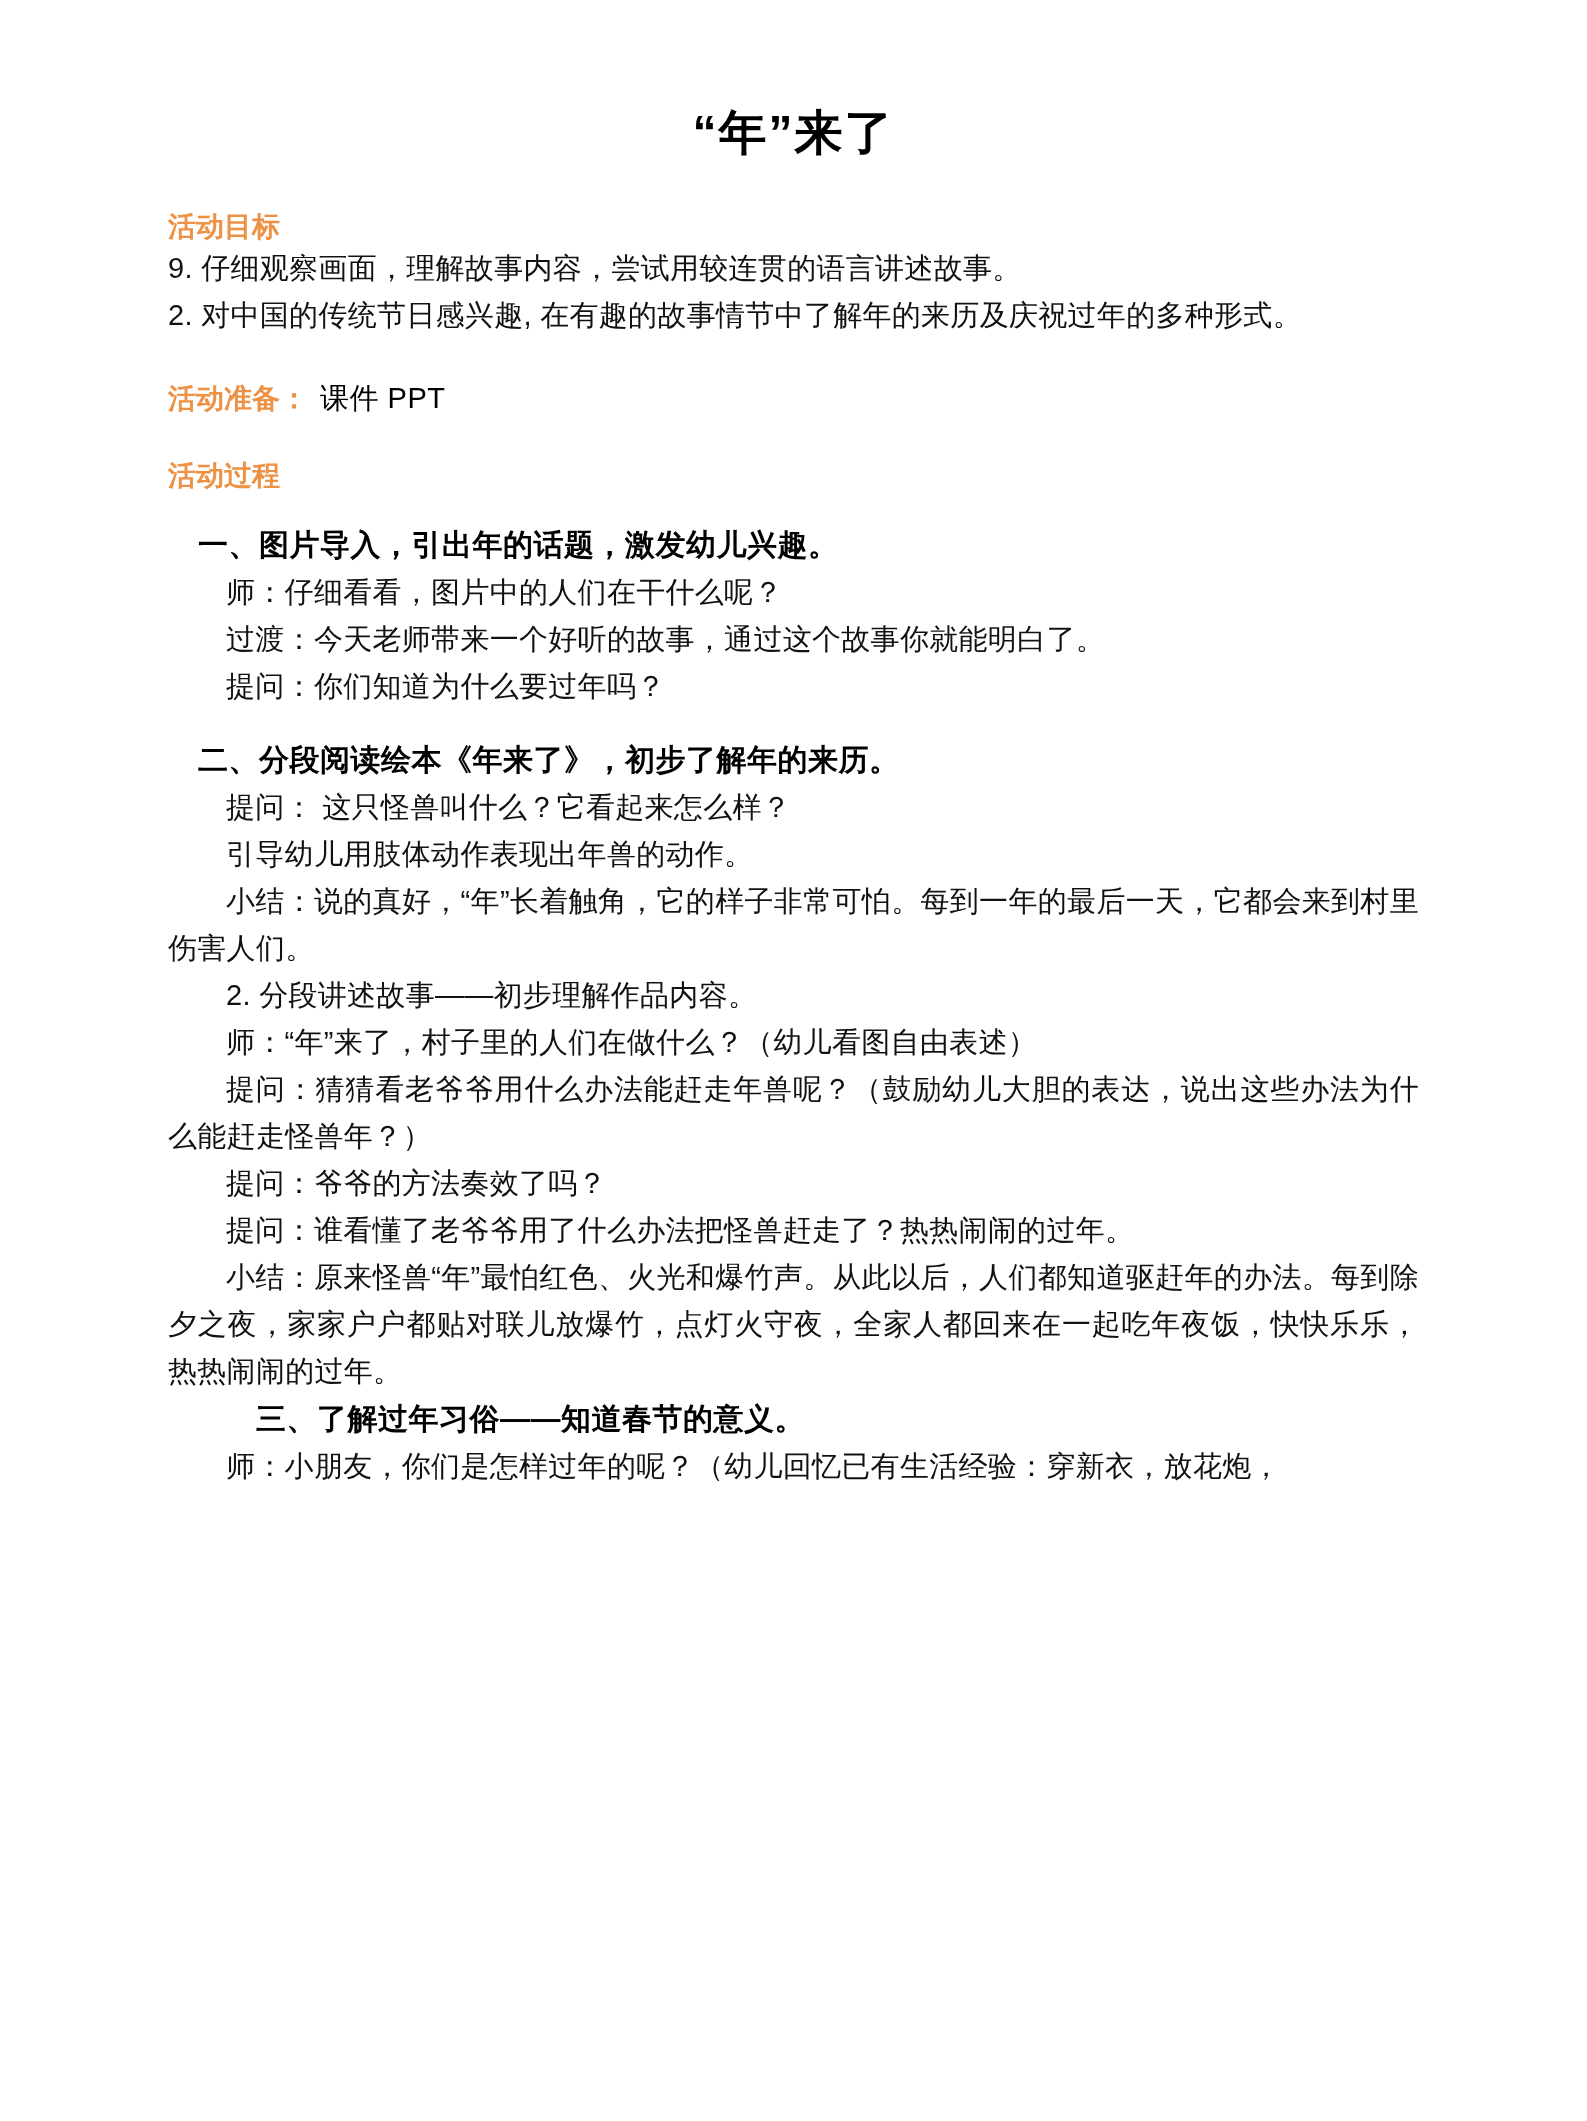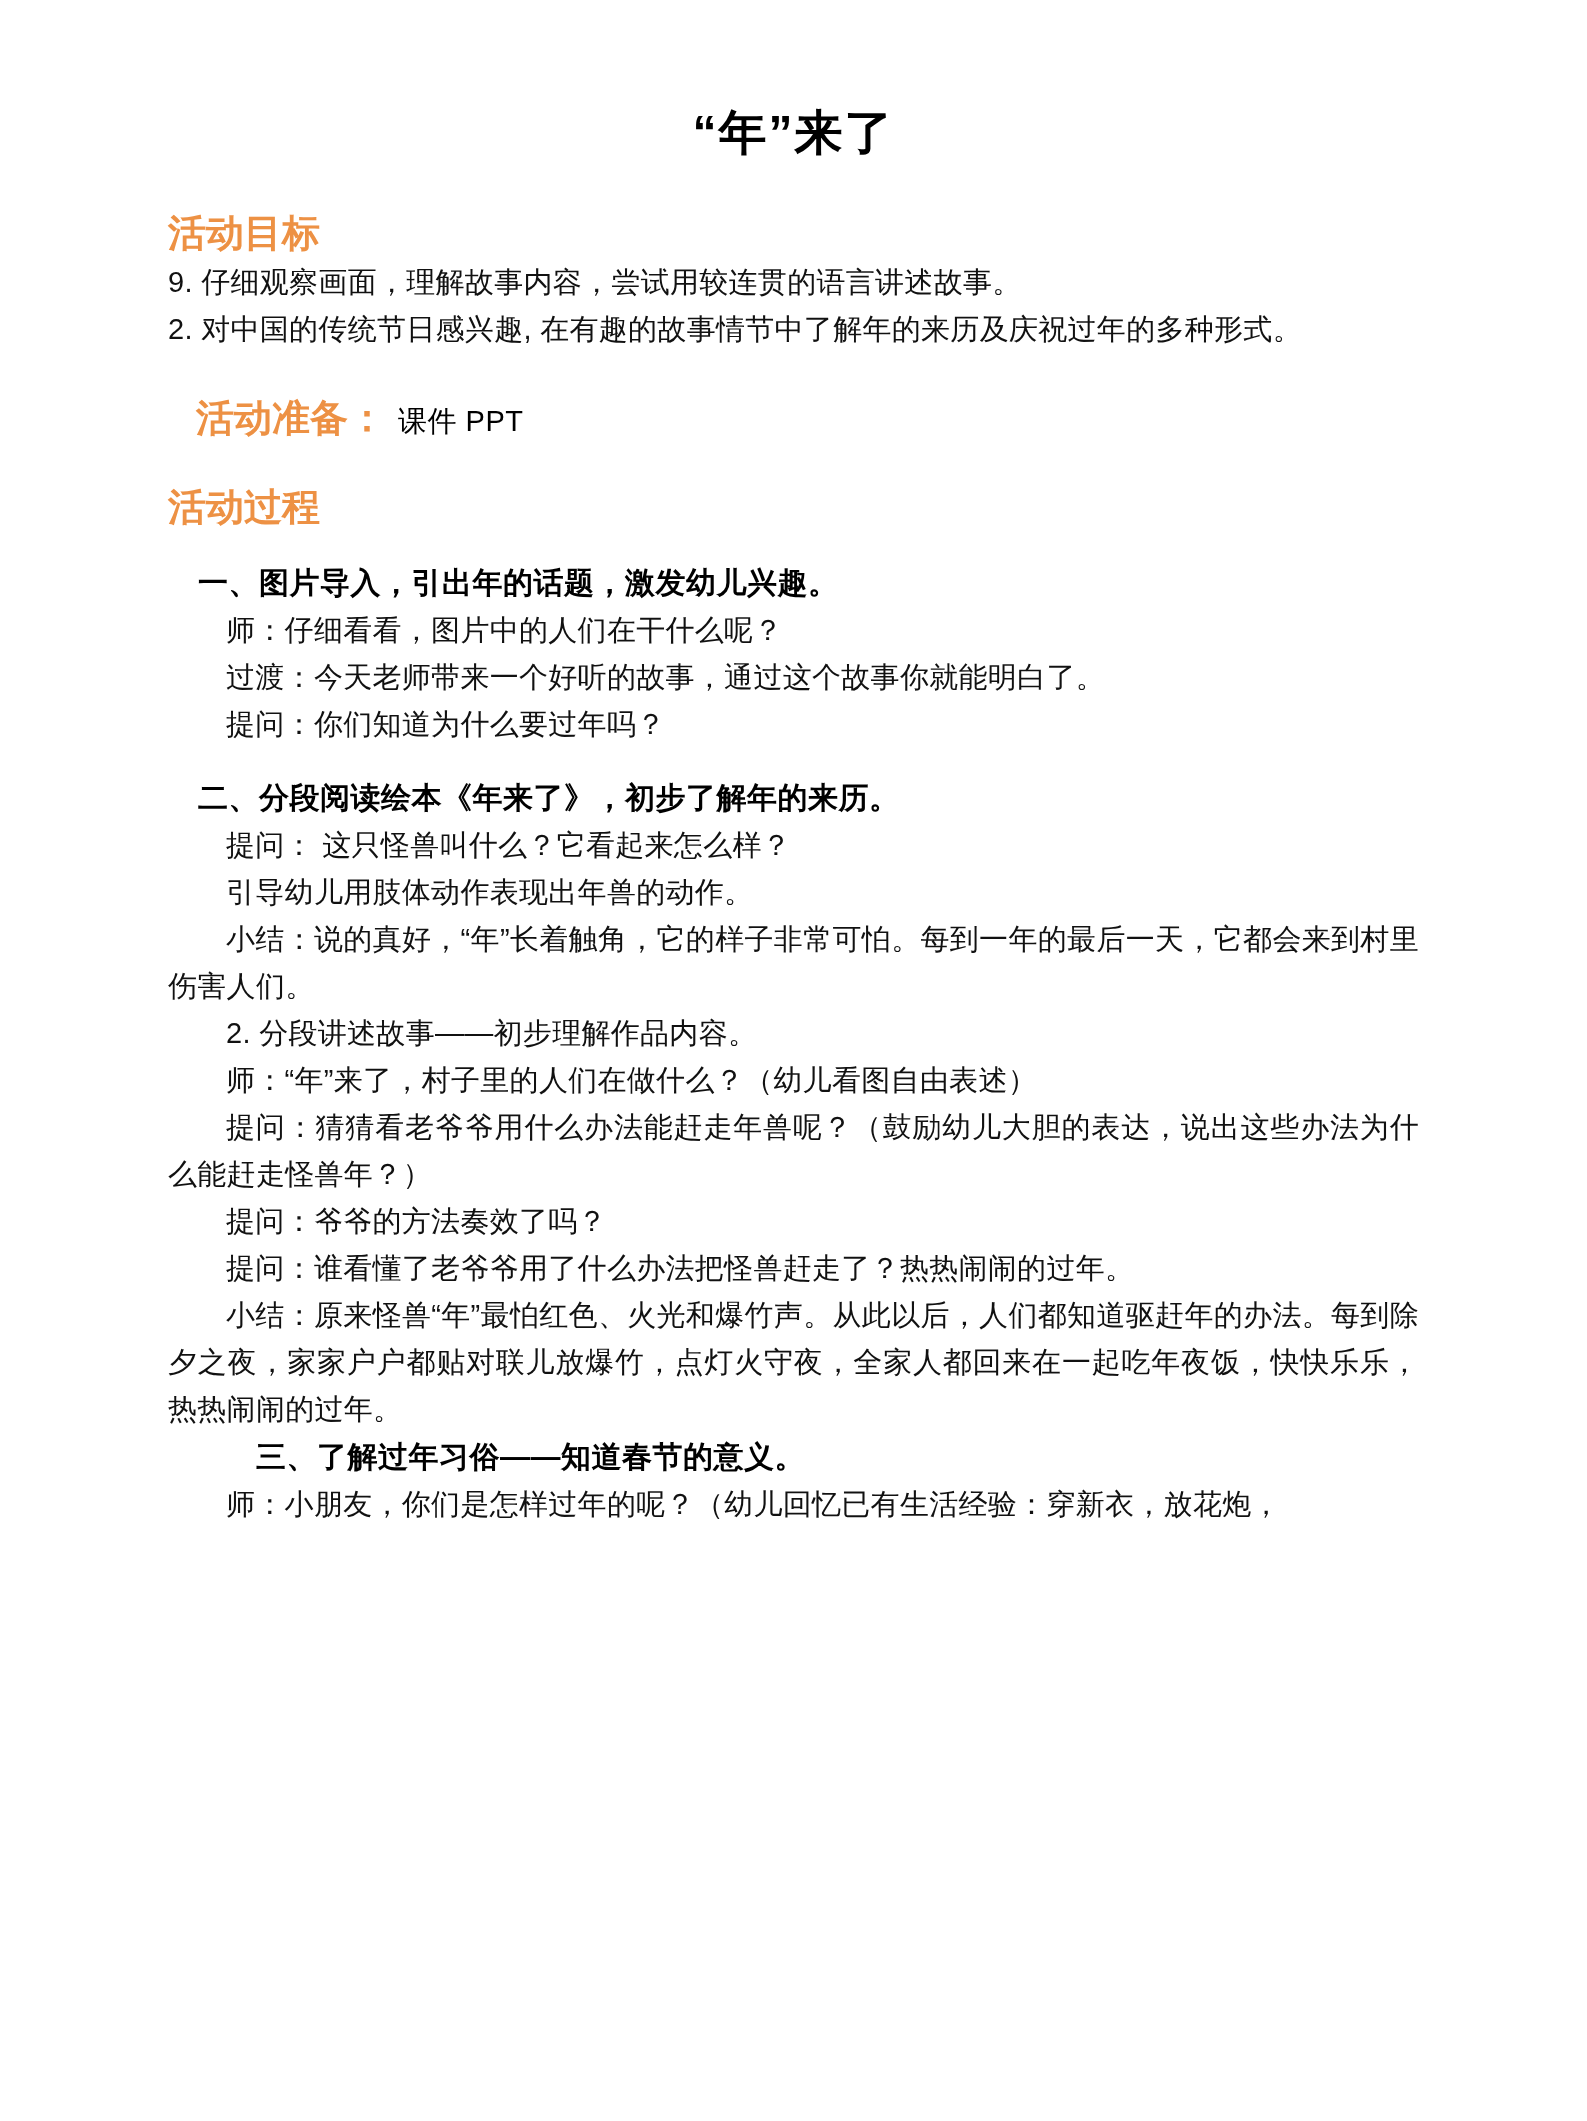--- a/index.html
+++ b/index.html
@@ -27,31 +27,30 @@
     font-size: 48px;
     font-weight: bold;
     letter-spacing: 2px;
     color: #000000;
     margin: 0;
     padding-top: 104px;
     line-height: 1.2;
   }
   .heading-orange {
     color: #ED9144;
-    font-size: 38px;
+    font-size: 28px;
     font-weight: bold;
     margin: 0;
     line-height: 1.35;
   }
   .h-activity-goal {
     margin-top: 46px;
   }
   .h-activity-prep {
     margin-top: 40px;
-    margin-left: 28px;
   }
   .h-activity-process {
     margin-top: 38px;
   }
   .prep-row {
     display: flex;
     align-items: baseline;
   }
   .prep-value {
     color: #000000;

